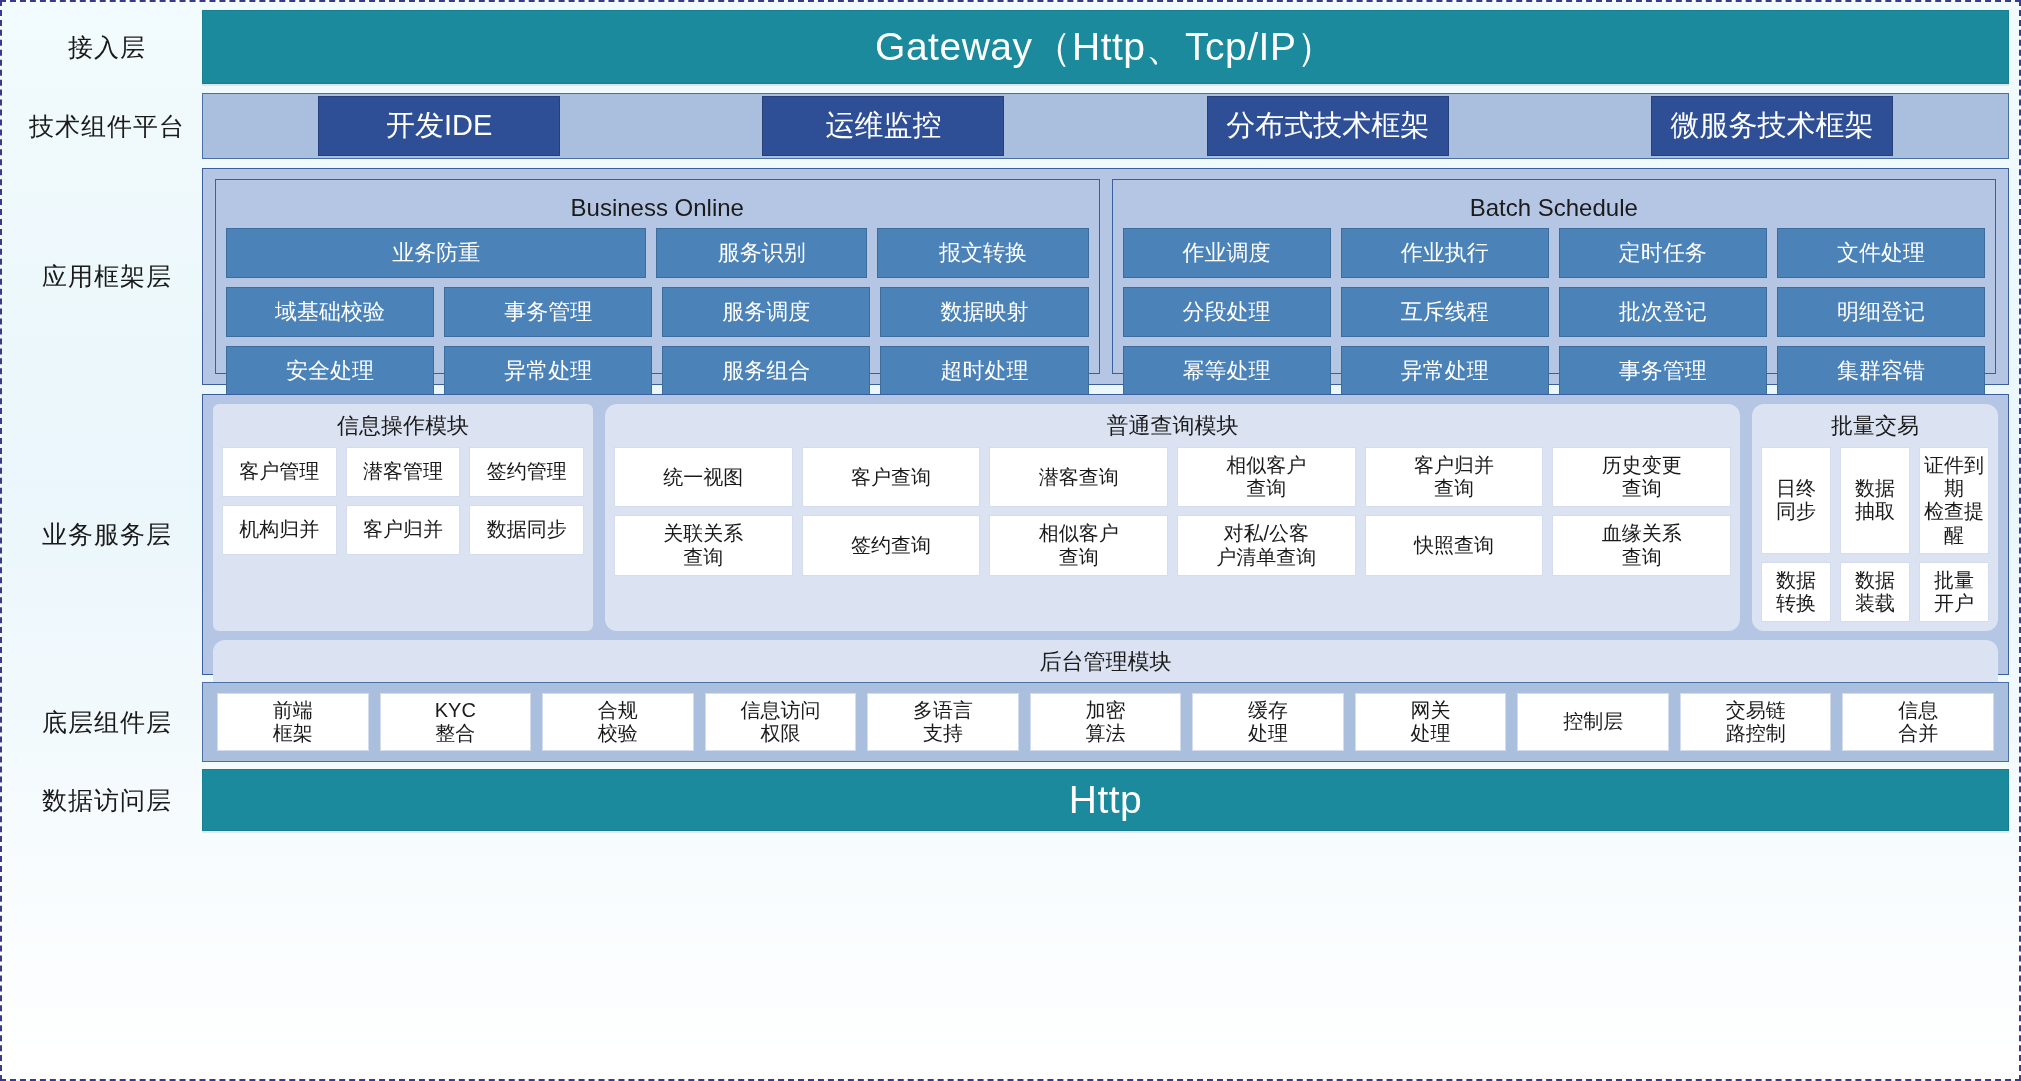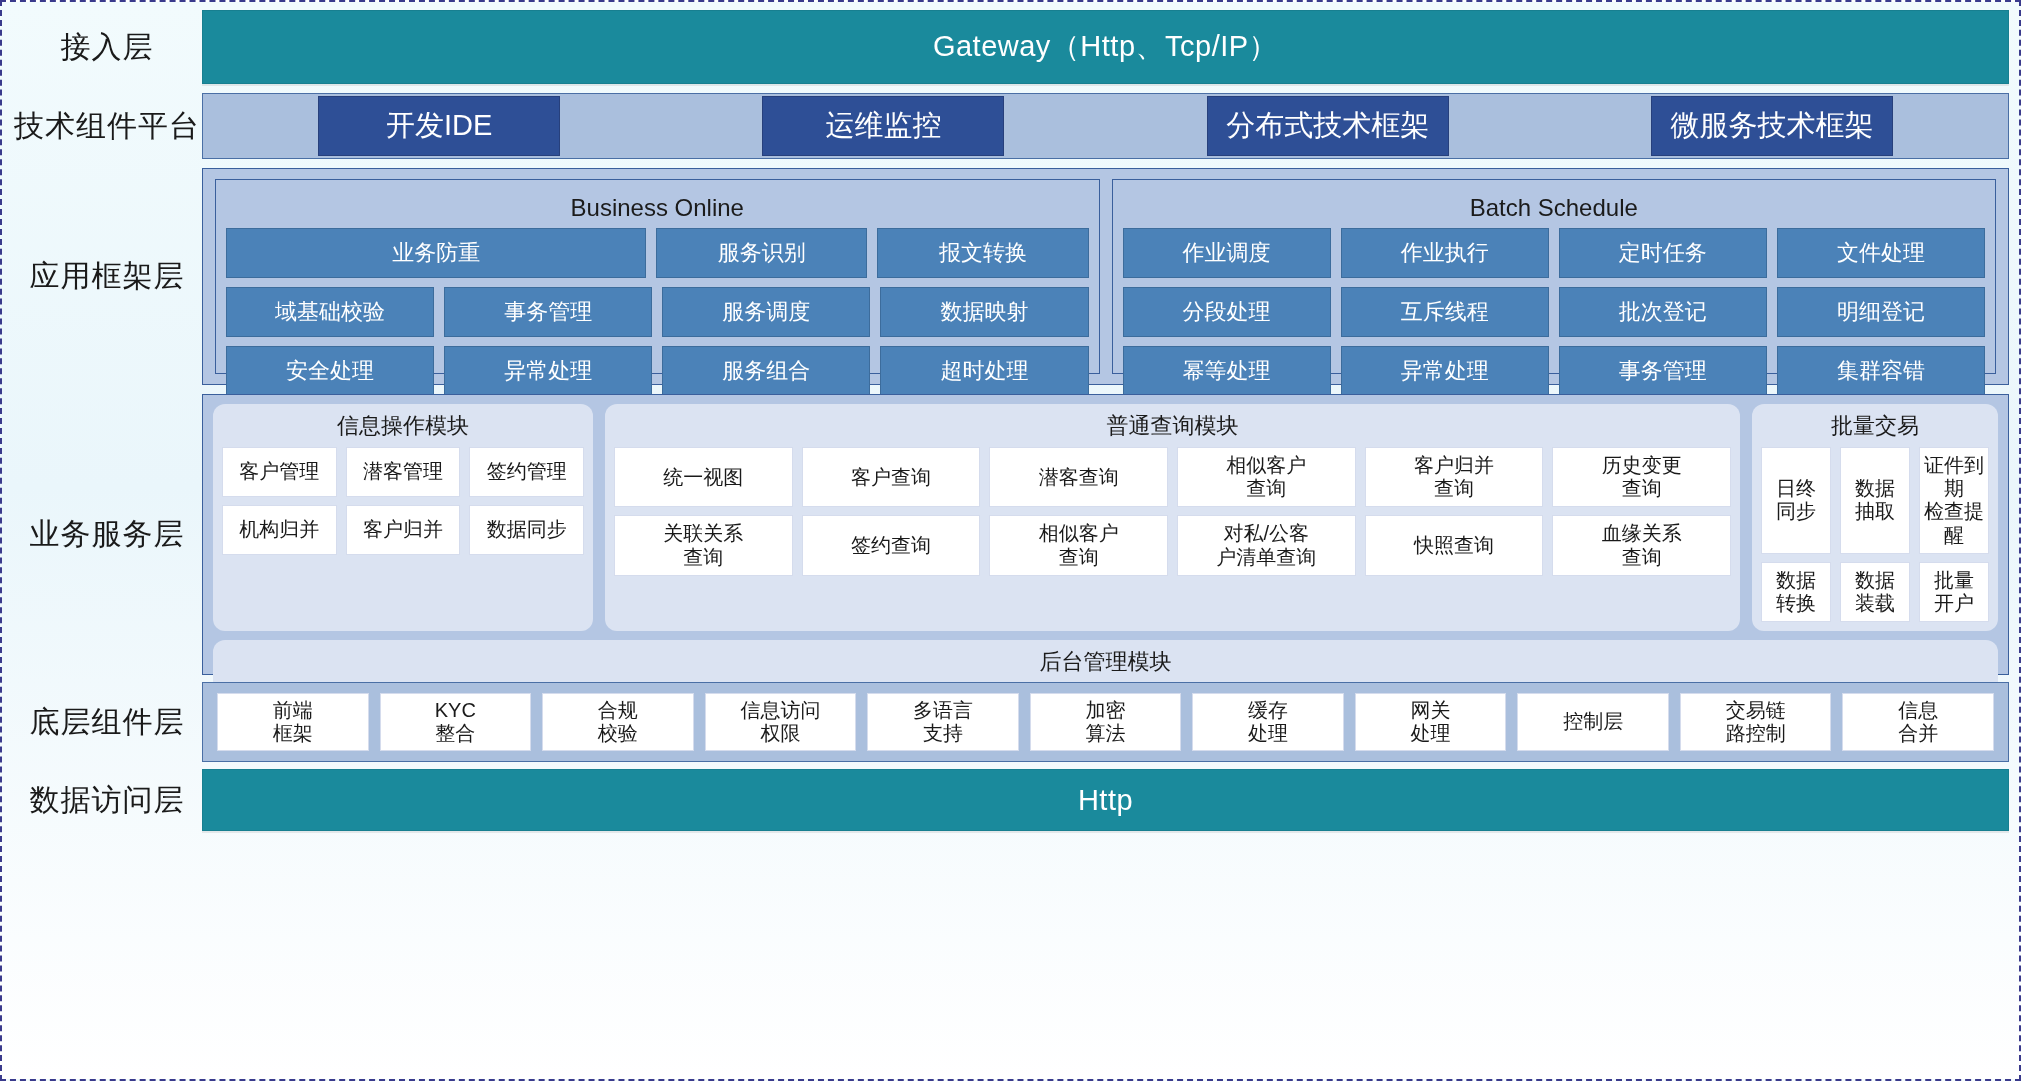--- a/index.html
+++ b/index.html
@@ -14,33 +14,33 @@
     width:2021px;height:1081px;
     box-sizing:border-box;
     border:2px dashed #3a3a8c;
     background:linear-gradient(180deg,#f2fbfd 0%,#eaf6fb 45%,#ffffff 100%);
     padding:8px 10px 6px 10px;
   }
   .row{display:flex;align-items:stretch;}
   .lbl{
     width:190px;flex:0 0 190px;
     display:flex;align-items:center;justify-content:center;
-    font-size:30px;color:#1a1a1a;letter-spacing:1px;
+    font-size:25px;color:#1a1a1a;letter-spacing:1px;
   }
   .body-col{flex:1 1 auto;display:flex;}
 
   
   .teal-bar{
     flex:1 1 auto;
     background:#1a8a9c;
     border:1px solid #177f90;
     box-shadow:0 2px 0 rgba(0,0,0,.08);
     color:#ffffff;
     display:flex;align-items:center;justify-content:center;
-    font-size:29px;letter-spacing:.5px;
+    font-size:39px;letter-spacing:.5px;
   }
 
   
   .lightblue-panel{
     flex:1 1 auto;
     background:#aabfdd;
     border:1px solid #4a6fa5;
     display:flex;align-items:center;justify-content:space-around;
     padding:10px 14px;box-sizing:border-box;
   }
@@ -116,21 +116,21 @@
     color:#1a1a1a;
     font-size:20px;line-height:1.16;
     text-align:center;
     display:flex;align-items:center;justify-content:center;
     flex:1 1 0;
     padding:6px 3px;
     box-sizing:border-box;
     min-height:50px;
   }
   .wbox.three{flex:3 1 0;}
-  .mod-info{flex:0 0 380px;}
+  .mod-info{flex:0 0 380px;border-radius:6px;}
   .mod-query{flex:1 1 auto;}
   .mod-batch{flex:0 0 246px;}
   .mod-admin{flex:1 1 auto;}
 
   
   .bottom-panel{
     flex:1 1 auto;
     background:#aabfdd;
     border:1px solid #4a6fa5;
     display:flex;gap:11px;align-items:stretch;

